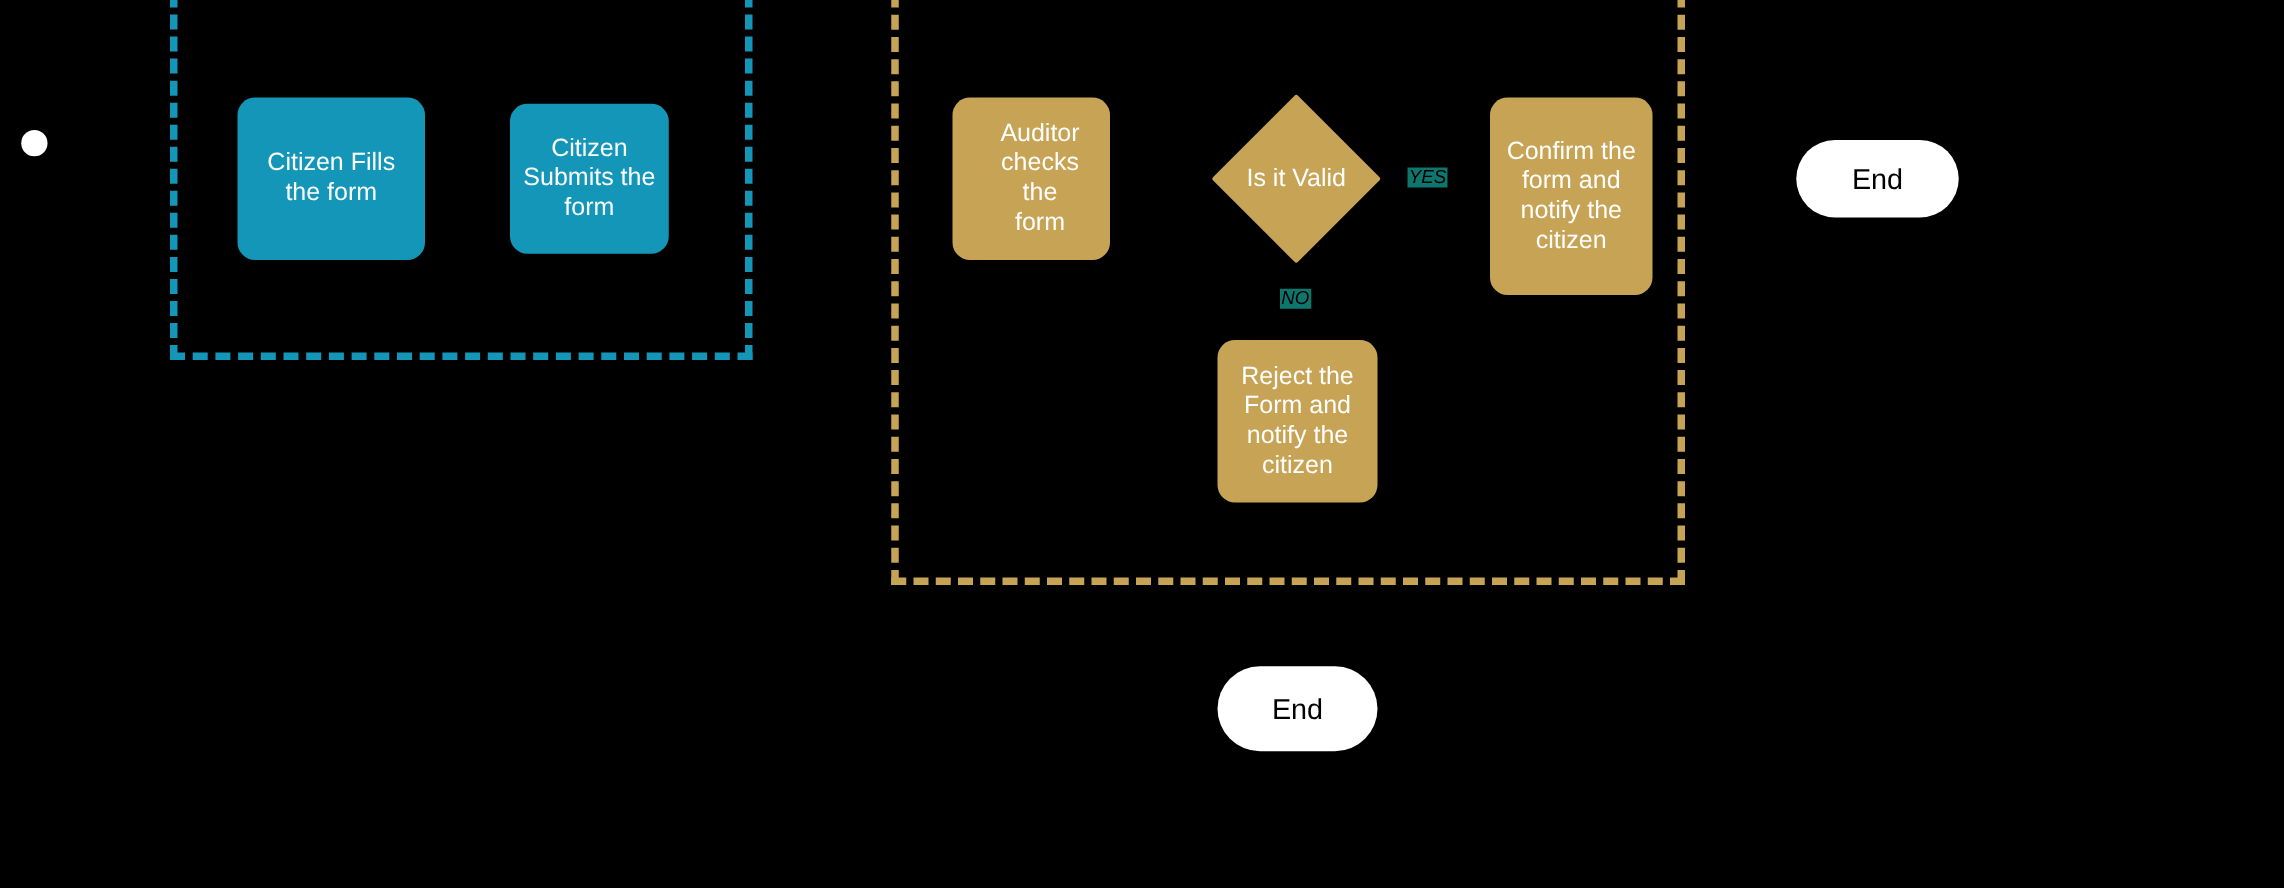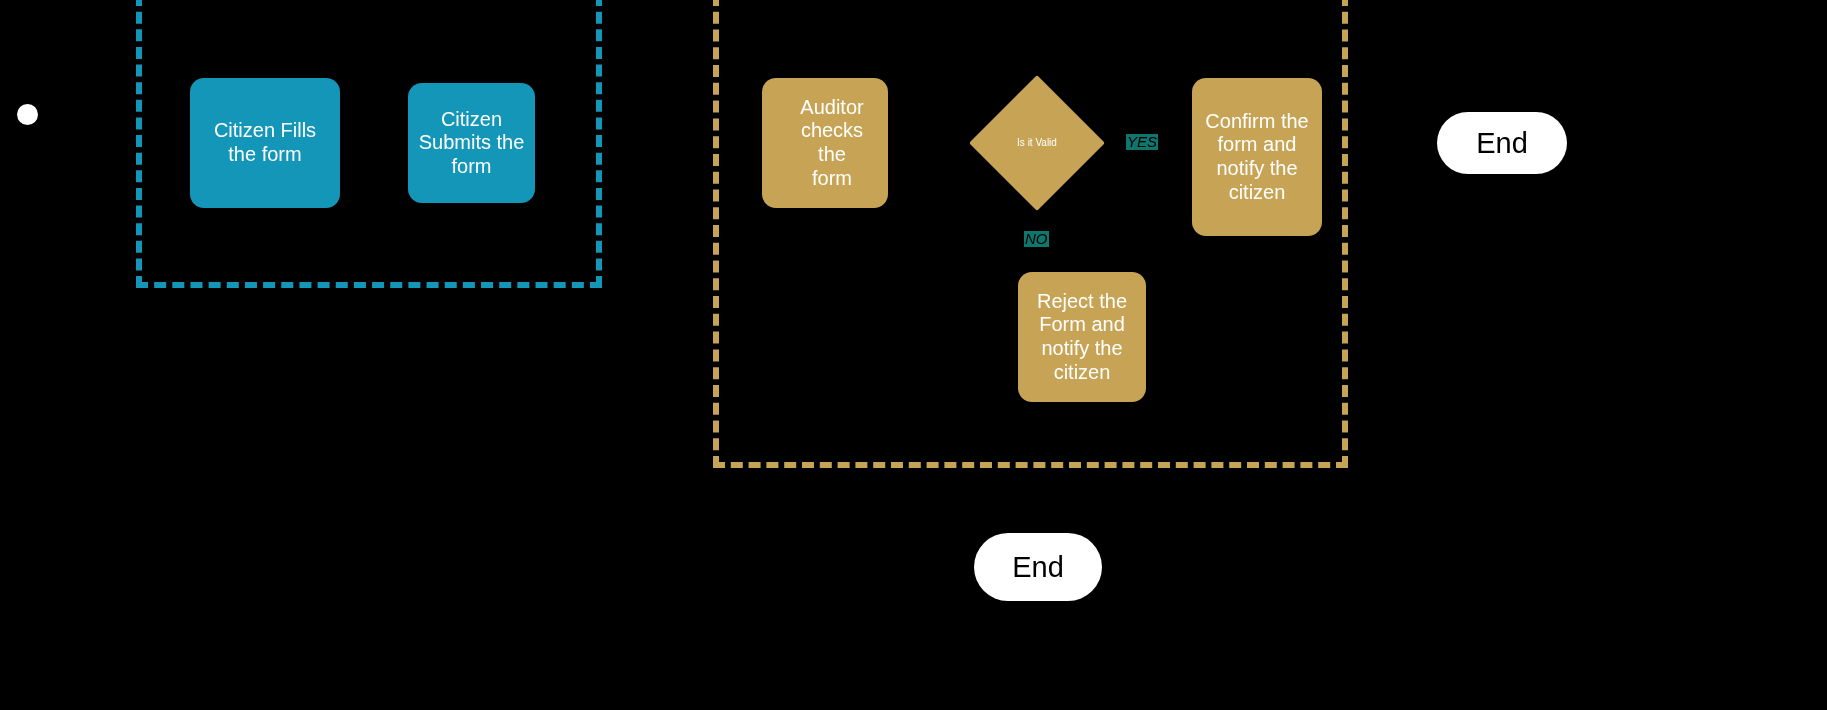--- a/index.html
+++ b/index.html
@@ -78,21 +78,21 @@
   .decision-shape {
     position: absolute;
     inset: 0;
     background: #C7A455;
     transform: rotate(45deg);
     border-radius: 2px;
   }
   .decision-label {
     position: relative;
     color: #FFFFFF;
-    font-size: 10px;
+    font-size: 20px;
     text-align: left;
     line-height: 1.15;
     white-space: pre-line;
     z-index: 2;
   }
 
   
   .edge-label {
     position: absolute;
     background: #0f766e;
@@ -107,21 +107,21 @@
   
   .end-node {
     position: absolute;
     box-sizing: border-box;
     background: #FFFFFF;
     color: #000000;
     border-radius: 999px;
     display: flex;
     align-items: center;
     justify-content: center;
-    font-size: 29px;
+    font-size: 23px;
   }
 </style>
 </head>
 <body>
 
 <div id="canvas">
 
   <div class="group citizen"></div>
 
   <div class="group auditor"></div>
@@ -146,21 +146,21 @@
 
   <div class="edge-label" style="left:1126px; top:134px;">YES</div>
 
   <div class="edge-label" style="left:1024px; top:231px;">NO</div>
 
   <div class="process gold" style="left:1192px; top:78px; width:130px; height:158px;">Confirm the
 form and
 notify the
 citizen</div>
 
-  <div class="process gold" style="left:974px; top:272px; width:128px; height:130px;margin-left:44px;">Reject the
+  <div class="process gold" style="left:974px; top:272px; width:128px; height:130px;">Reject the
 Form and
 notify the
 citizen</div>
 
   <div class="end-node" style="left:1437px; top:112px; width:130px; height:62px;">End</div>
 
   <div class="end-node" style="left:974px; top:533px; width:128px; height:68px;">End</div>
 
 </div>
 

